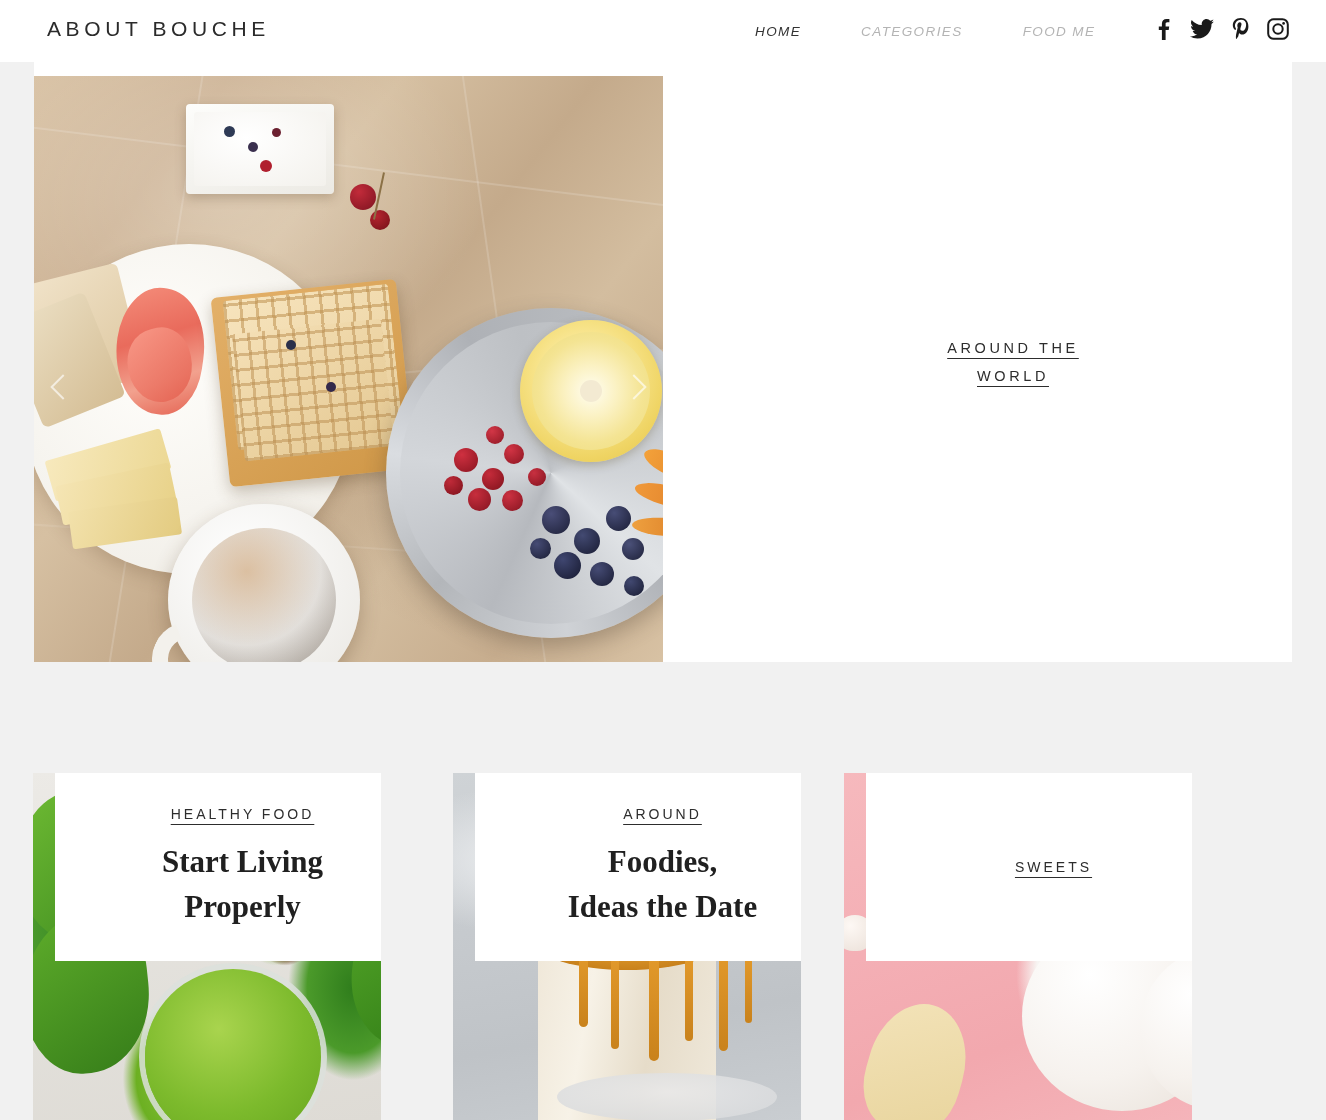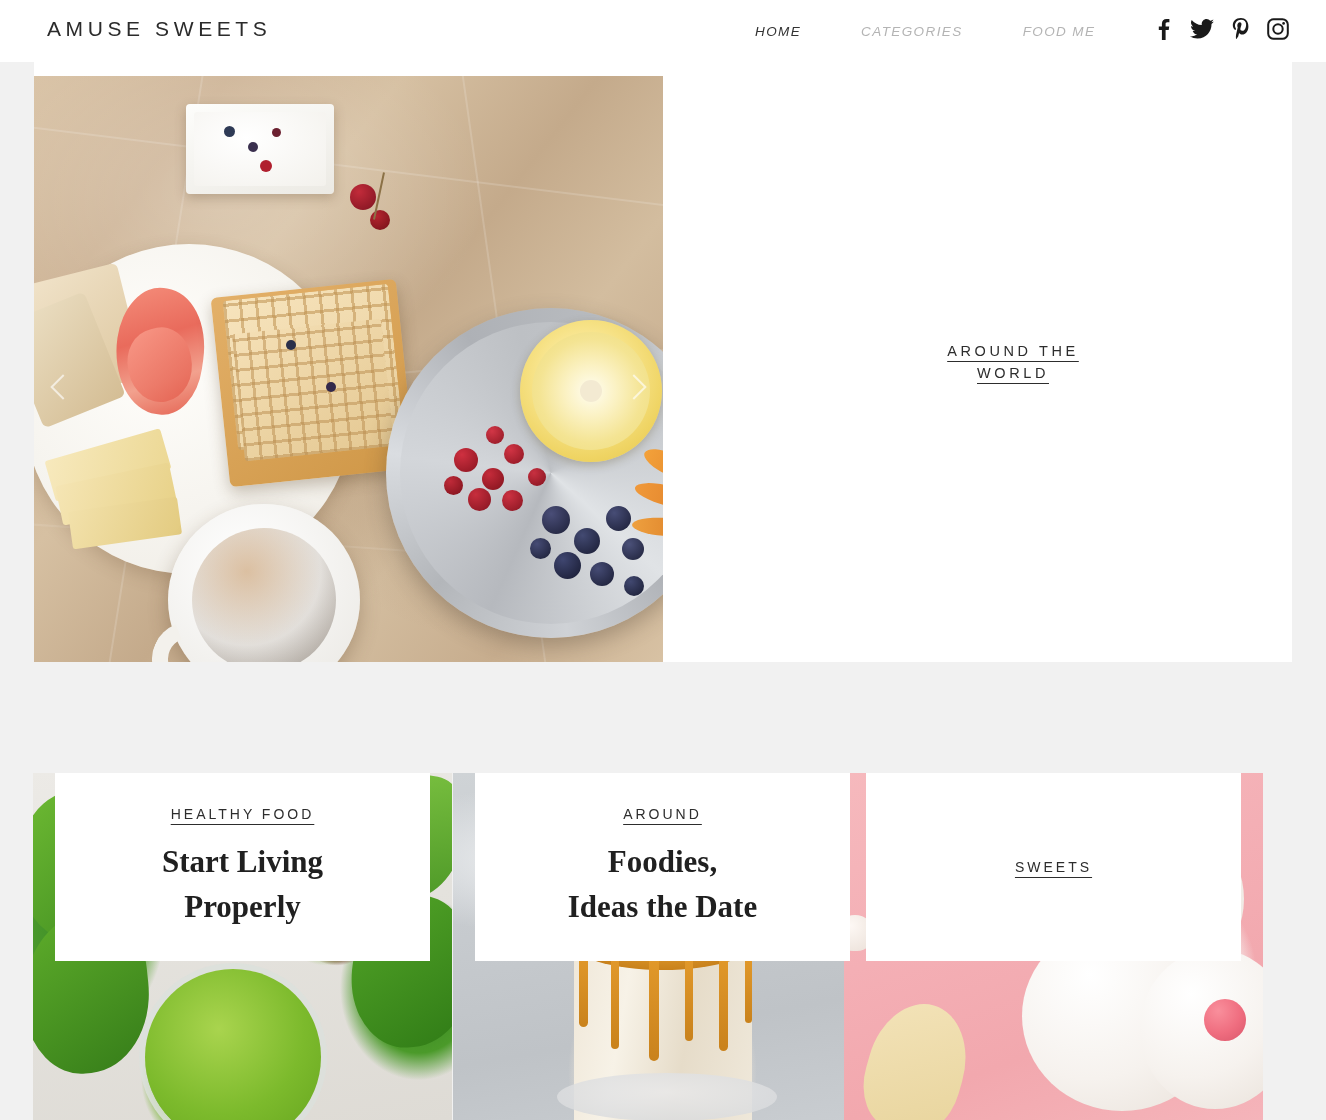--- a/index.html
+++ b/index.html
@@ -59,40 +59,40 @@
   }
   .arrow-left{ left:20px; border-left:2px solid rgba(255,255,255,.75); transform:rotate(-45deg); }
   .arrow-right{ right:20px; border-right:2px solid rgba(255,255,255,.75); transform:rotate(45deg); }
 
   .hero-text{
     position:absolute; left:700px; top:0; width:558px; height:600px;
     display:flex; flex-direction:column; align-items:center; justify-content:center;
     padding:0 18px;
   }
   .eyebrow{
-    font-size:14.5px; letter-spacing:3.6px; color:#2d2d2d; line-height:22px;
+    font-size:14.5px; letter-spacing:3.6px; color:#2d2d2d; line-height:28px;
     text-align:center; text-decoration:underline; text-underline-offset:5px;
     text-decoration-thickness:1px; width:200px;
   }
   .hero-para{
     margin-top:40px;
     font-family:"Liberation Serif", serif;
     font-weight:700; font-size:36px; line-height:45px;
     color:#2a2a2a; text-align:center; max-width:440px;
   }
 
   
   .cards{ position:absolute; left:0; top:715px; width:1326px; height:405px; }
   .card{ position:absolute; top:0; width:419px; height:405px; }
   .card-1{ left:33px; }
   .card-2{ left:453px; }
   .card-3{ left:844px; }
 
   .card-img{
-    position:absolute; left:0; top:58px; width:419px; height:347px;
+    position:absolute; left:0; top:58px; width:348px; height:347px;
     overflow:hidden;
   }
   .card-plate{
     position:absolute; left:22px; top:0; width:375px; height:188px;
     background:#ffffff; z-index:3;
     display:flex; flex-direction:column; align-items:center; justify-content:center;
   }
   .cat{
     font-size:14px; letter-spacing:3px; color:#2d2d2d;
     text-decoration:underline; text-underline-offset:5px; text-decoration-thickness:1px;
@@ -151,21 +151,21 @@
   }
   .scoop{ position:absolute; border-radius:50%; background:radial-gradient(circle at 34% 28%, #ffffff 0%, #f6f2ee 55%, #e8e0d8 100%); }
   .ball{ position:absolute; border-radius:50%; background:radial-gradient(circle at 34% 28%, #f98f9c 0%, #ef6d7f 55%, #d9566a 100%); }
   .meringue{ position:absolute; border-radius:50% 50% 45% 45%; }
   .wafer{ position:absolute; border-radius:50% 50% 40% 40%; background:linear-gradient(150deg,#f3e3b9,#e8d49c); }
 </style>
 </head>
 <body>
 
 <div class="header">
-  <div class="logo">AMUSE SWEETS</div>
+  <div class="logo">ABOUT BOUCHE</div>
 
   <nav class="nav">
     <div class="nav-item active">HOME</div>
     <div class="nav-sep"></div>
     <div class="nav-item">CATEGORIES</div>
     <div class="nav-sep"></div>
     <div class="nav-item">FOOD ME</div>
   </nav>
 
   <div class="socials">

